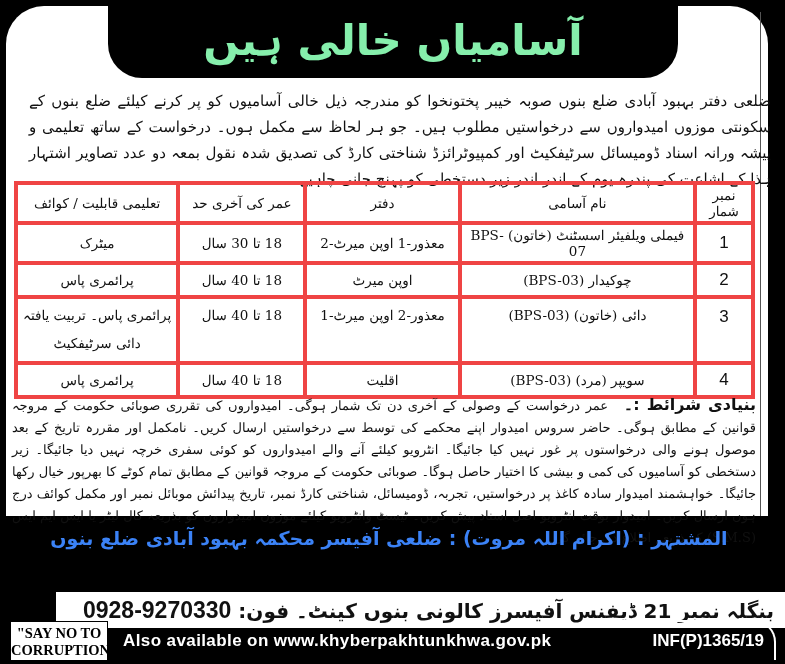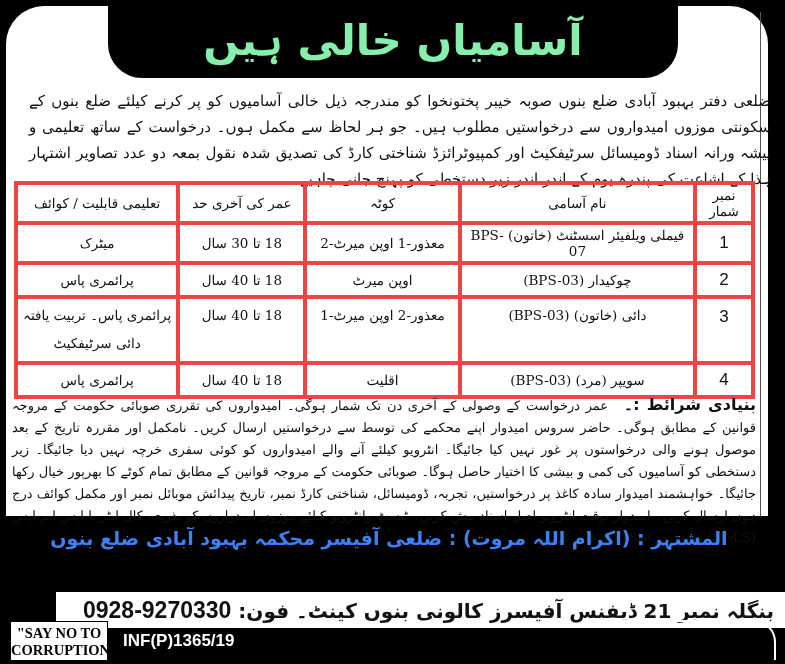--- a/index.html
+++ b/index.html
@@ -100,21 +100,21 @@
 
 <div class="headline">آسامیاں خالی ہیں</div>
 
 <div class="intro">ضلعی دفتر بہبود آبادی ضلع بنوں صوبہ خیبر پختونخوا کو مندرجہ ذیل خالی آسامیوں کو پر کرنے کیلئے ضلع بنوں کے سکونتی موزوں امیدواروں سے درخواستیں مطلوب ہیں۔ جو ہر لحاظ سے مکمل ہوں۔ درخواست کے ساتھ تعلیمی و پیشہ ورانہ اسناد ڈومیسائل سرٹیفکیٹ اور کمپیوٹرائزڈ شناختی کارڈ کی تصدیق شدہ نقول بمعہ دو عدد تصاویر اشتہار ہذا کے اشاعت کی پندرہ یوم کے اندر اندر زیر دستخطی کو پہنچ جانی چاہیے۔</div>
 
 <table class="posts">
   <thead>
     <tr>
       <th class="c-no">نمبر شمار</th>
       <th class="c-post">نام آسامی</th>
-      <th class="c-quota">کوٹہ</th>
+      <th class="c-quota">دفتر</th>
       <th class="c-age">عمر کی آخری حد</th>
       <th class="c-qual">تعلیمی قابلیت / کوائف</th>
     </tr>
   </thead>
   <tbody>
     <tr>
       <td class="num">1</td>
       <td>فیملی ویلفیئر اسسٹنٹ (خاتون) BPS-07</td>
       <td>معذور-1 اوپن میرٹ-2</td>
       <td>18 تا 30 سال</td>
@@ -157,14 +157,15 @@
 </div>
 
 <div class="corruption">
   <div>"SAY NO TO</div>
   <div>CORRUPTION"</div>
 </div>
 
 <div class="footer-arc"></div>
 
 <div class="footer-strip">
+  <span class="web">Also available on www.khyberpakhtunkhwa.gov.pk</span>
   <span>INF(P)1365/19</span>
 </div>
 
 </body></html>

